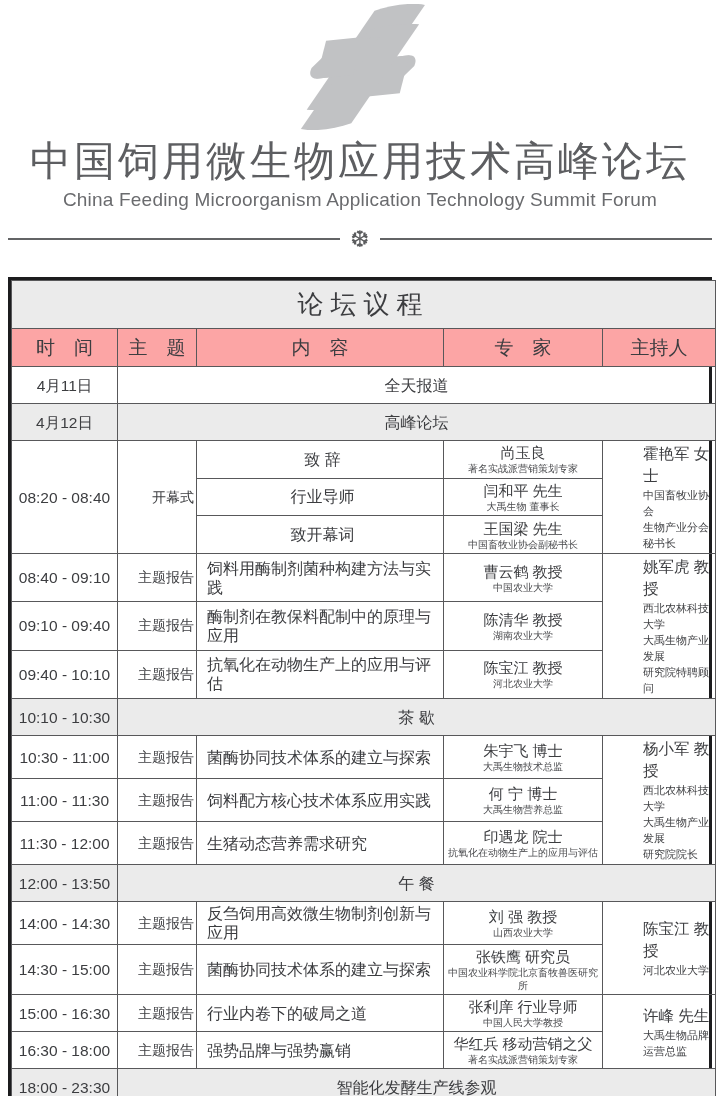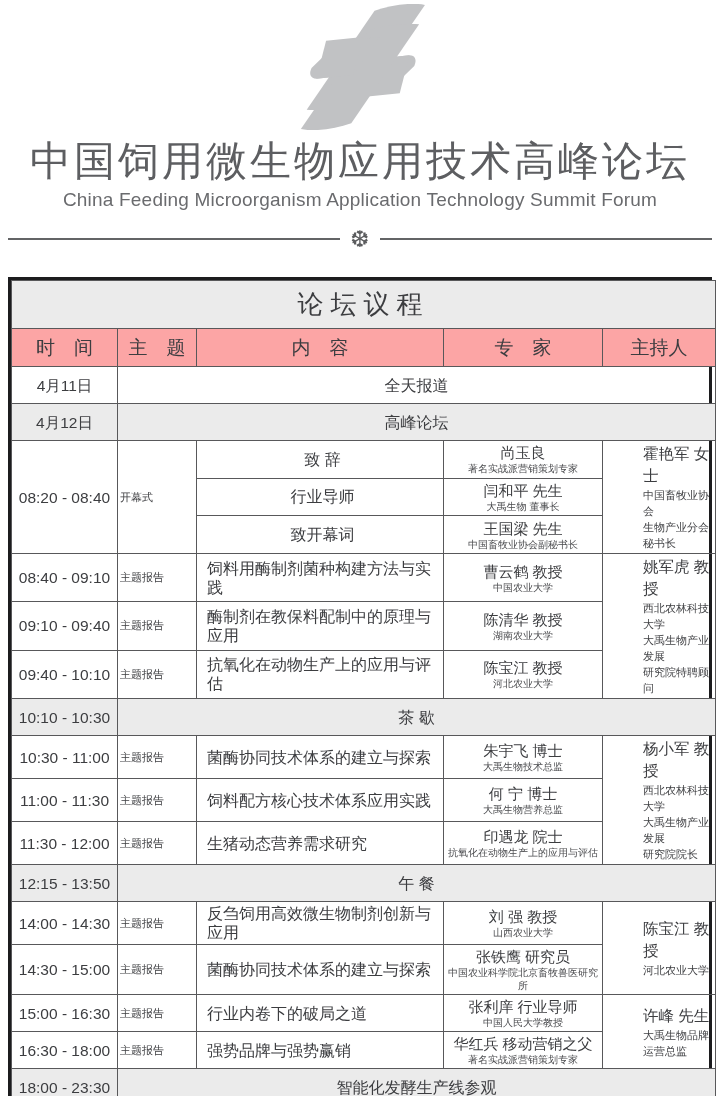--- a/index.html
+++ b/index.html
@@ -75,21 +75,21 @@
     text-align: center;
     color: #3c3d40;
     background: #fca5a5;
   }
 
   td { height: 37px; padding: 2px 2px; }
   .t   { line-height: 19px; }
   .sub { line-height: 13px; white-space: pre-line; }
 
   td.time   { text-align: center; font-size: 15.5px; }
-  td.theme  { text-align: left; font-size: 11px; }
+  td.theme  { text-align: right; font-size: 14px; }
   td.content { text-align: left; font-size: 16px; padding-left: 10px; }
   td.ccenter { text-align: center; font-size: 16px; padding-left: 7px; }
   td.merged  { text-align: center; font-size: 16px; }
 
   td.expert { text-align: center; }
   td.expert .t   { font-size: 15px; }
   td.expert .sub { font-size: 10px; color: #4a4b4e; }
 
   td.host { text-align: left; padding-left: 40px; }
   td.host .t   { font-size: 15.5px; line-height: 22px; }
@@ -306,21 +306,21 @@
             <td class="content">
               <div class="t">生猪动态营养需求研究</div>
             </td>
             <td class="expert">
               <div class="t">印遇龙 院士</div>
               <div class="sub">抗氧化在动物生产上的应用与评估</div>
             </td>
           </tr>
           <tr class="shaded">
             <td class="time">
-              <div class="t">12:15 - 13:50</div>
+              <div class="t">12:00 - 13:50</div>
             </td>
             <td colspan="4" class="merged">
               <div class="t">午 餐</div>
             </td>
           </tr>
           <tr>
             <td class="time">
               <div class="t">14:00 - 14:30</div>
             </td>
             <td class="theme">

